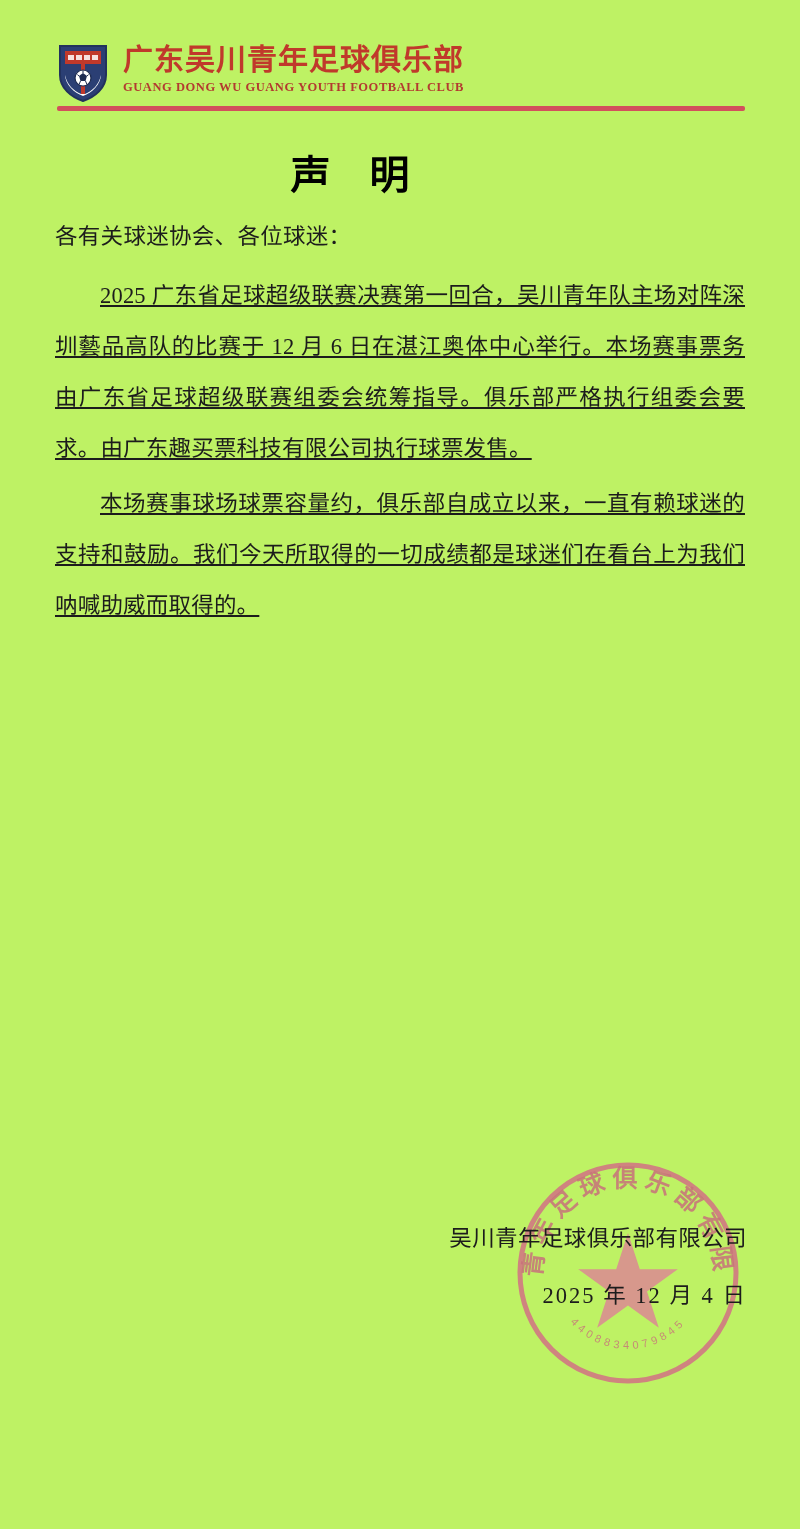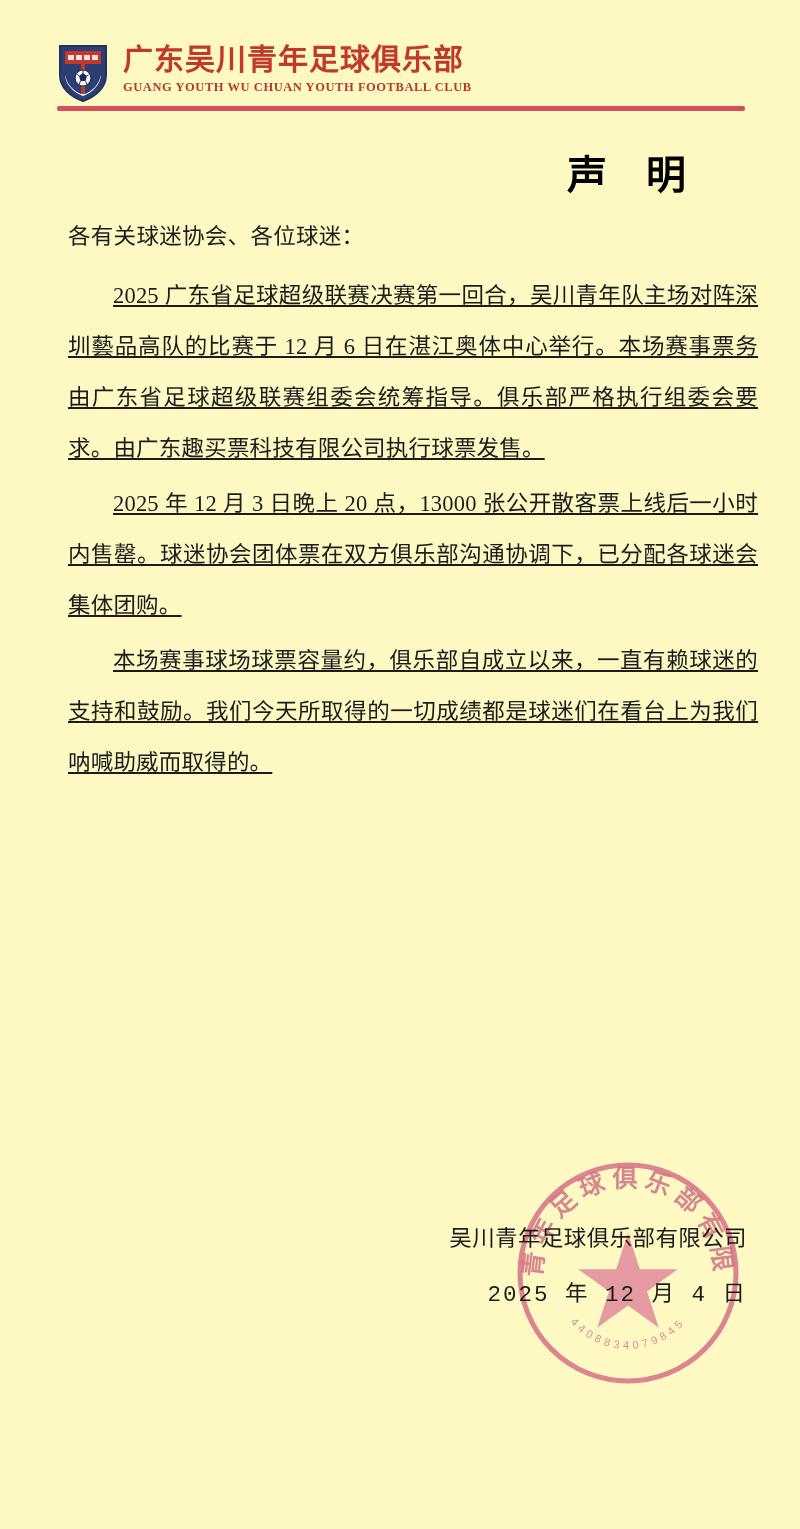--- a/index.html
+++ b/index.html
@@ -10,21 +10,21 @@
   }
   body {
     font-family: "Liberation Serif", "DejaVu Serif", serif;
     color: #1a1a1a;
   }
   #page {
     position: relative;
     width: 800px;
     height: 1529px;
     margin: 0 auto;
-    background: #fef9c3;
+    background: #bef264;
     overflow: hidden;
   }
 
   
   .letterhead {
     position: absolute;
     left: 57px;
     top: 42px;
     width: 690px;
     height: 62px;
@@ -74,33 +74,33 @@
     background: #d2505c;
     border-radius: 2px;
   }
 
   
   .doc-title {
     position: absolute;
     left: 0;
     top: 143px;
     width: 700px;
-    text-align: right;
+    text-align: center;
     font-family: "Liberation Sans", "DejaVu Sans", sans-serif;
     font-size: 40px;
     font-weight: bold;
     letter-spacing: 14px;
     text-indent: 14px;
     color: #000000;
   }
 
   
   .body-area {
     position: absolute;
-    left: 68px;
+    left: 55px;
     top: 222px;
     width: 690px;
   }
   .salutation {
     font-size: 22.5px;
     line-height: 1.35;
     letter-spacing: 0.3px;
     margin: 0 0 18px 0;
     color: #1c1c1c;
   }
@@ -131,21 +131,20 @@
     color: #1c1c1c;
     white-space: nowrap;
   }
   .sign-date {
     margin-top: 28px;
     font-size: 22.5px;
     line-height: 1.3;
     letter-spacing: 2px;
     color: #1c1c1c;
     white-space: nowrap;
-    font-family: Liberation Mono, monospace;
   }
 
   
   .seal {
     position: absolute;
     left: 512px;
     top: 1157px;
     width: 232px;
     height: 232px;
     z-index: 2;
@@ -172,32 +171,31 @@
         <path d="M8 22 H24 V52 C17 49 10 43 8 33 Z" fill="#2b3f74"></path>
         <path d="M28 22 H44 V33 C42 43 35 49 28 52 Z" fill="#2b3f74"></path>
         <path d="M24 22 H28 V52 H24 Z" fill="#c0392b"></path>
         <circle cx="26" cy="36" r="8" fill="#ffffff" stroke="#1d2b50" stroke-width="1.2"></circle>
         <polygon points="26,31 30,34 28.5,39 23.5,39 22,34" fill="#1d2b50"></polygon>
         <path d="M26 28.2 L26 31 M31.6 32.6 L30 34 M20.4 32.6 L22 34 M23.5 39 L22 42.6 M28.5 39 L30 42.6" stroke="#1d2b50" stroke-width="1" fill="none"></path>
       </svg>
     </div>
     <div class="lockup">
       <div class="club-cn">广东吴川青年足球俱乐部</div>
-      <div class="club-en">GUANG YOUTH WU CHUAN YOUTH FOOTBALL CLUB</div>
+      <div class="club-en">GUANG DONG WU GUANG YOUTH FOOTBALL CLUB</div>
     </div>
   </div>
 
   <div class="header-rule"></div>
 
   <div class="doc-title">声 明</div>
 
   <div class="body-area">
     <p class="salutation">各有关球迷协会、各位球迷：</p>
     <p class="para">2025 广东省足球超级联赛决赛第一回合，吴川青年队主场对阵深圳藝品高队的比赛于 12 月 6 日在湛江奥体中心举行。本场赛事票务由广东省足球超级联赛组委会统筹指导。俱乐部严格执行组委会要求。由广东趣买票科技有限公司执行球票发售。</p>
-    <p class="para">2025 年 12 月 3 日晚上 20 点，13000 张公开散客票上线后一小时内售罄。球迷协会团体票在双方俱乐部沟通协调下，已分配各球迷会集体团购。</p>
     <p class="para">本场赛事球场球票容量约，俱乐部自成立以来，一直有赖球迷的支持和鼓励。我们今天所取得的一切成绩都是球迷们在看台上为我们呐喊助威而取得的。</p>
   </div>
 
   <div class="seal">
     <svg viewBox="0 0 232 232" xmlns="http://www.w3.org/2000/svg" aria-hidden="true">
       <defs>
         <path id="arcTop" d="M 30 116 A 86 86 0 0 1 202 116" fill="none"></path>
         <path id="arcBottom" d="M 40 116 A 76 76 0 0 0 192 116" fill="none"></path>
       </defs>
       <circle cx="116" cy="116" r="108" fill="none" stroke="#d46a86" stroke-width="5" opacity="0.92"></circle>

